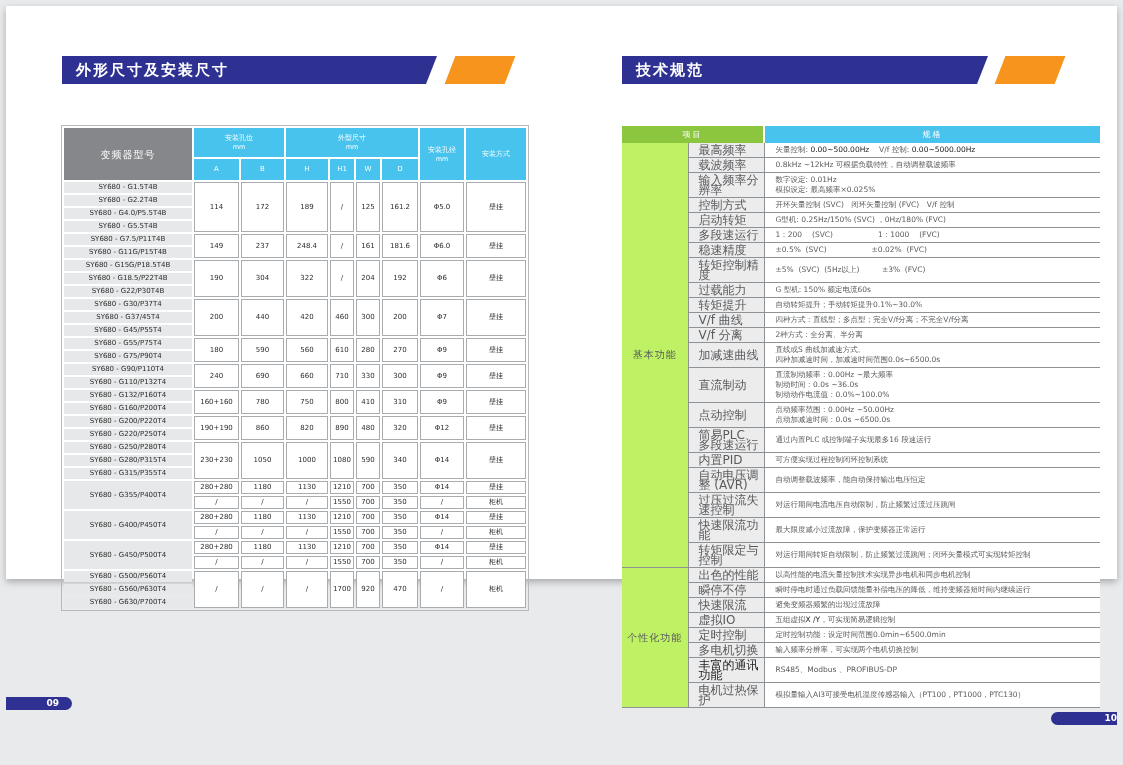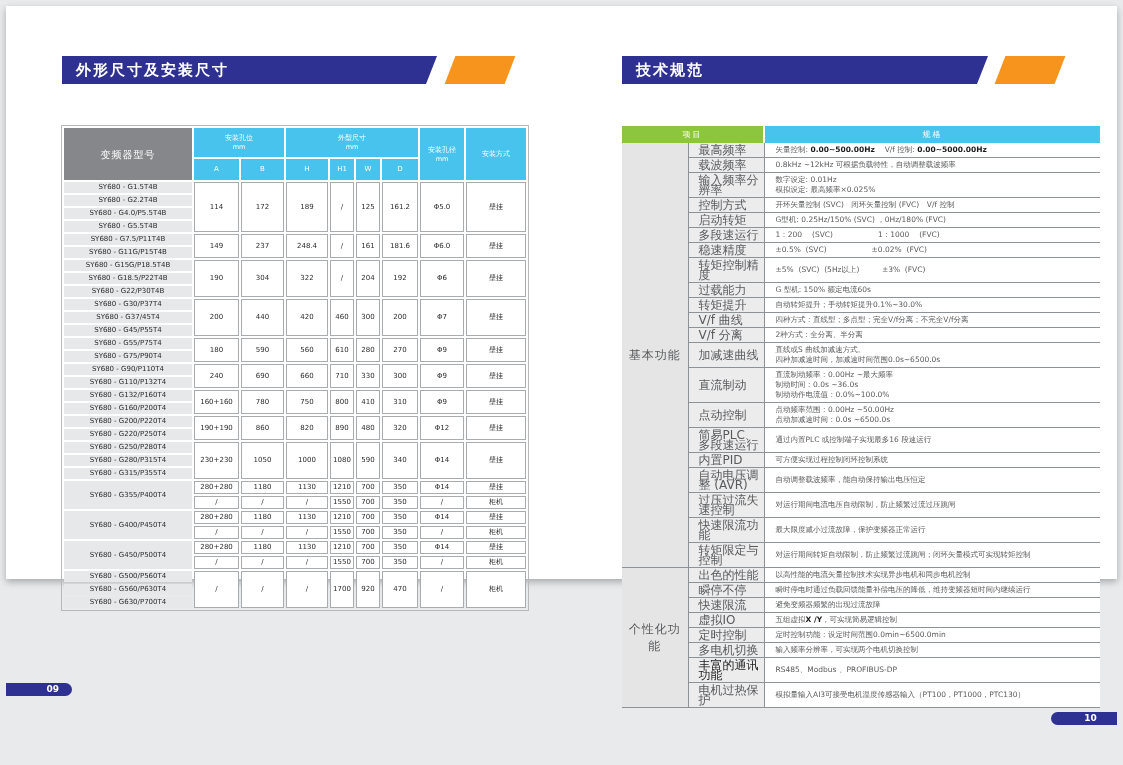--- a/index.html
+++ b/index.html
@@ -27,22 +27,22 @@
   .bl-left{left:56px;top:50px;width:375px;}
   .bo-left{left:444px;top:50px;width:60px;}
   .bl-right{left:616px;top:50px;width:366px;}
   .bo-right{left:994px;top:50px;width:60px;}
   
   .pill{
     position:absolute;background:#2e3192;color:#fff;
     height:13px;line-height:13px;font-size:9px;font-weight:bold;
     width:66px;box-sizing:border-box;
   }
-  .pill-left{left:0;top:677px;border-radius:0 7px 7px 0;text-align:right;padding-right:13px;}
-  .pill-right{right:0;top:706px;border-radius:7px 0 0 7px;text-align:center;padding-left:13px;}
+  .pill-left{left:0;top:691px;border-radius:0 7px 7px 0;text-align:right;padding-right:13px;}
+  .pill-right{right:0;top:706px;border-radius:7px 0 0 7px;text-align:right;padding-left:13px;}
   
   table.dim{
     position:absolute;left:56px;top:120px;width:446px;
     border-collapse:separate;border-spacing:2px;
     outline:1px solid #b7babd;
     table-layout:fixed;
   }
   table.dim th{
     background:#47c3ee;color:#fff;font-weight:normal;
     font-size:7px;line-height:9px;padding:6px 0;text-align:center;
@@ -62,36 +62,36 @@
     position:absolute;left:616px;top:120px;width:478px;
     border-collapse:collapse;table-layout:fixed;
   }
   table.spec th{
     color:#fff;font-size:8px;font-weight:normal;text-align:center;
     padding:3px 17px;letter-spacing:2px;
   }
   th.h-item{background:#8cc63e;border-right:2px solid #fff;}
   th.h-spec{background:#47c3ee;}
   td.cat-cell{
-    background:#e5e5e5;color:#595a5c;font-size:12px;text-align:center;
+    background:#bef264;color:#595a5c;font-size:10px;text-align:center;
     vertical-align:middle;border-bottom:1px solid #8d9296;letter-spacing:1px;
   }
   td.item-cell{
     background:#ececed;color:#595a5c;font-size:12px;line-height:10px;
     padding:2px 4px 2px 10px;border:1px solid #8d9296;border-top:none;
     vertical-align:middle;
   }
   td.item-cell.bold{color:#1c1c1c;font-weight:normal;}
   td.spec-cell{
     background:#fff;color:#595a5c;font-size:7.5px;line-height:10px;
     padding:2px 6px 2px 11px;border-bottom:1px solid #8d9296;
     vertical-align:middle;
   }
   .spec-line{white-space:pre-wrap;}
-  .seg-bold{color:#1a1a1a;font-weight:bold;}
+  .seg-bold{color:#1a1a1a;font-weight:normal;}
 </style>
 </head>
 <body>
 
 <div class="sheet">
 
   <div class="banner-blue bl-left">
     <span>外形尺寸及安装尺寸</span>
   </div>
   <div class="banner-orange bo-left"></div>

